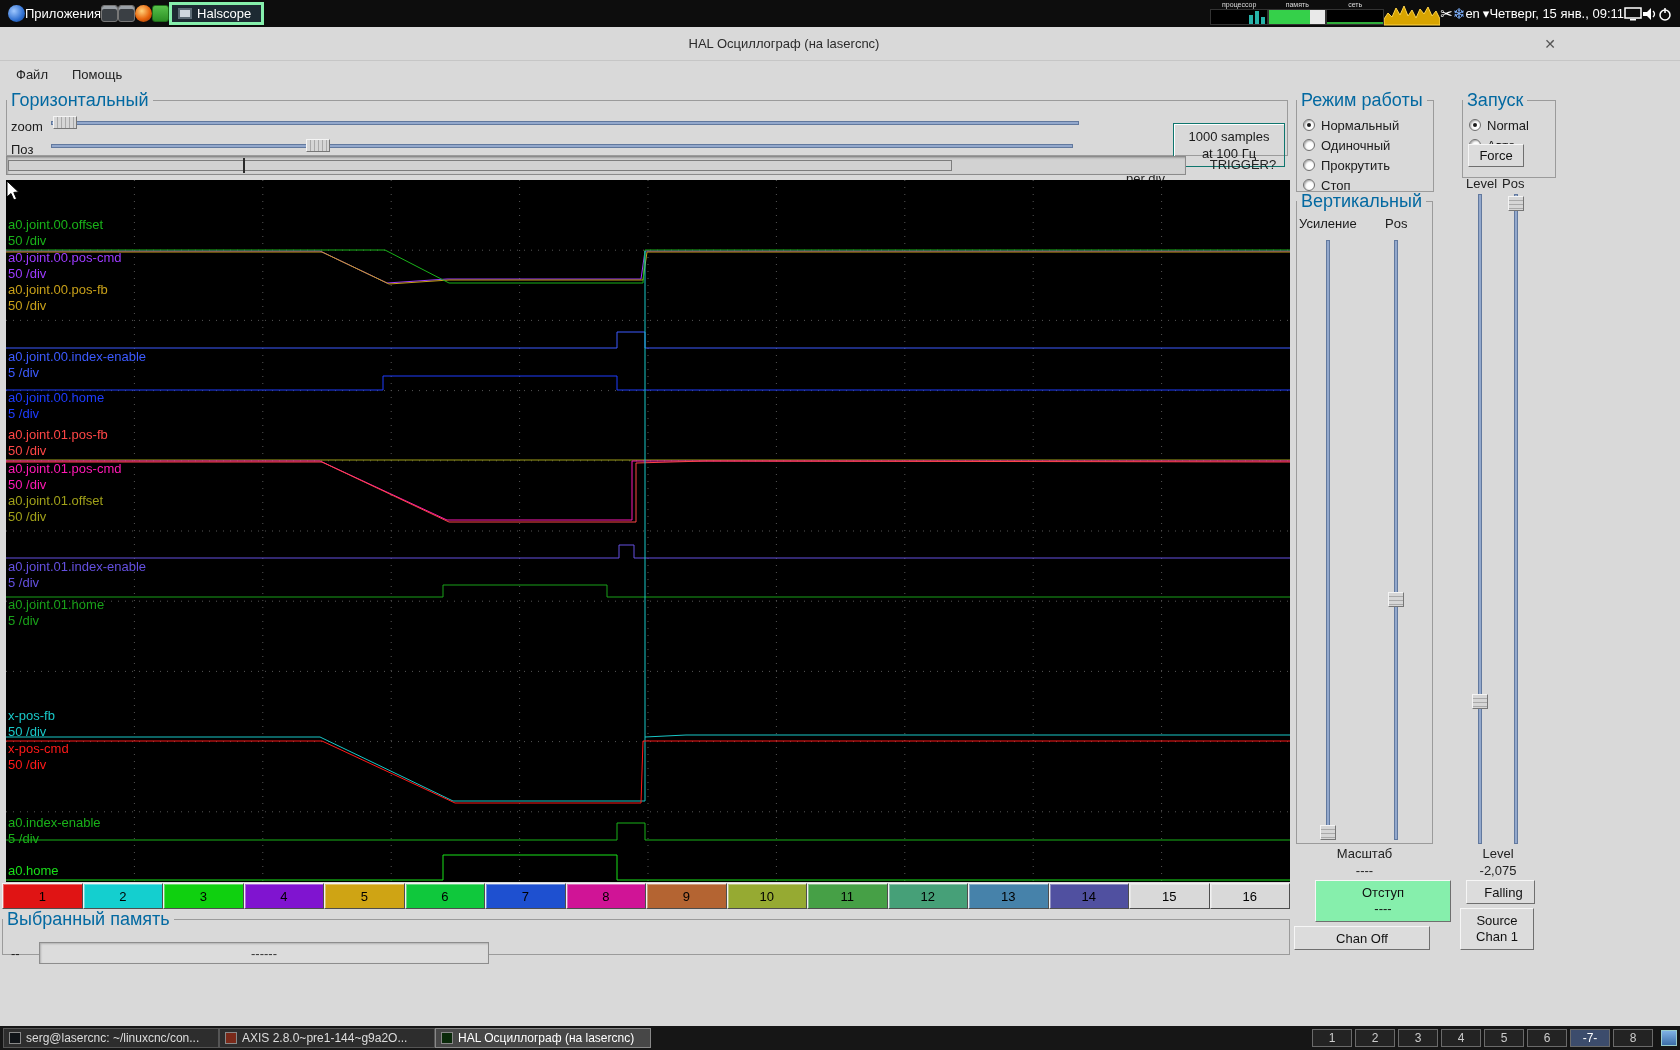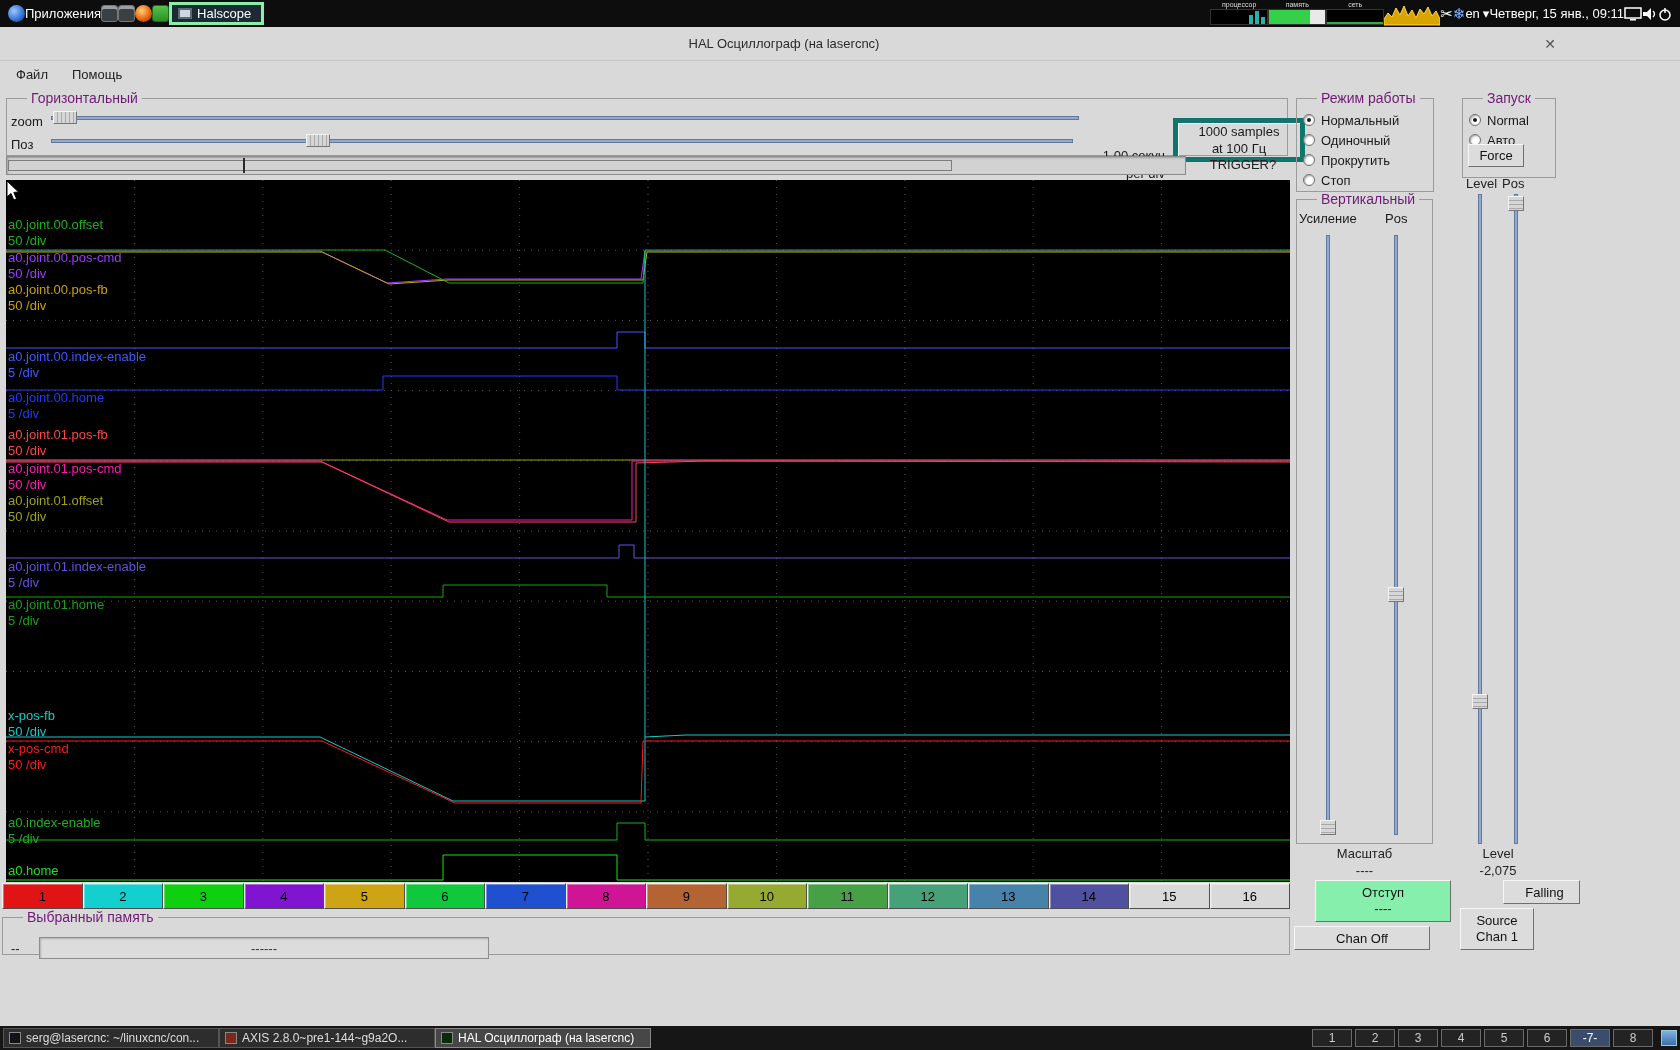--- a/index.html
+++ b/index.html
@@ -31,30 +31,30 @@
 
   
   #window{position:absolute;top:27px;left:0;width:1680px;height:999px;background:#d9d9d9;}
   #titlebar{position:absolute;top:0;left:0;width:100%;height:34px;border-bottom:1px solid #c6c6c6;}
   #window-title{position:absolute;left:784px;top:9px;transform:translateX(-50%);color:#2b2b2b;}
   #close-btn{position:absolute;left:1540px;top:7px;width:20px;height:20px;text-align:center;line-height:20px;color:#555;font-size:14px;}
   #menubar{position:absolute;top:34px;left:0;height:27px;display:flex;align-items:center;padding-left:4px;}
   .menu-item{padding:4px 12px;color:#222;}
 
   fieldset{position:absolute;border:1px solid #9b9b9b;}
-  legend{padding:0 4px;margin-left:20px;color:#701a75;font-size:14px;}
+  legend{padding:0 4px;margin-left:0;color:#0369a1;font-size:18px;}
 
   
   #horiz-group{left:6px;top:63px;width:1282px;height:66px;}
   .inline-label{position:absolute;}
   .hslider{position:absolute;height:14px;}
   .hslider .trough{position:absolute;left:0;right:0;top:6px;height:4px;background:#93a8cc;border:1px solid #62799e;}
   .hslider .handle{position:absolute;top:1px;width:24px;height:13px;background:#d6d6d6;border:1px solid #767676;border-top-color:#f4f4f4;border-left-color:#f4f4f4;background-image:repeating-linear-gradient(90deg,transparent 0 3px,#a9a9a9 3px 4px);}
   #perdiv-block{position:absolute;left:1012px;top:14px;width:146px;text-align:right;line-height:18px;margin-top:27px;}
-  #samples-box{position:absolute;left:1166px;top:12px;width:132px;height:44px;border:5px solid #0f766e;box-shadow:inset 1px 1px 0 #fff;display:flex;flex-direction:column;align-items:center;justify-content:center;line-height:17px;}
+  #samples-box{position:absolute;left:1166px;top:12px;width:112px;height:44px;border:1px solid #0f766e;box-shadow:inset 1px 1px 0 #fff;display:flex;flex-direction:column;align-items:center;justify-content:center;line-height:17px;}
 
   
   #trigger-bar{position:absolute;left:6px;top:129px;width:1180px;height:19px;border:1px solid #8b8b8b;background:#d2d2d2;box-shadow:inset 1px 1px 2px rgba(0,0,0,.25);}
   #trigger-inner{position:absolute;left:1px;top:3px;width:944px;height:11px;border:1px solid #7d7d7d;}
   #trigger-marker{position:absolute;left:236px;top:1px;width:2px;height:15px;background:#2a2a2a;}
   #trigger-q{position:absolute;left:1206px;top:130px;width:74px;height:18px;text-align:center;color:#222;}
 
   
   #scope{position:absolute;left:6px;top:153px;width:1284px;height:702px;background:#000;}
   #scope svg{position:absolute;left:0;top:0;}
@@ -88,21 +88,21 @@
   #scale-label{left:1296px;top:819px;width:137px;text-align:center;}
   #scale-value{left:1296px;top:836px;width:137px;text-align:center;}
   #offset-btn{left:1294px;top:853px;width:136px;height:42px;background:#86efac;margin-left:21px;}
   #chanoff-btn{left:1294px;top:899px;width:136px;height:24px;}
   #level-header{left:1466px;top:149px;}
   #pos-header{left:1502px;top:149px;}
   #level-slider{left:1471px;top:167px;height:650px;}
   #trigpos-slider{left:1507px;top:167px;height:650px;}
   #level-label2{left:1462px;top:819px;width:72px;text-align:center;}
   #level-value{left:1462px;top:836px;width:72px;text-align:center;}
-  #falling-btn{left:1503px;top:853px;width:77px;height:24px;padding-left:6px;}
+  #falling-btn{left:1466px;top:853px;width:69px;height:24px;padding-left:6px;}
   #source-btn{left:1460px;top:881px;width:74px;height:42px;}
 
   
   #taskbar{position:absolute;left:0;top:1026px;width:1680px;height:24px;background:#161616;display:flex;align-items:center;gap:4px;padding:0 3px;}
   .task{width:216px;height:20px;background:#2d2d2d;border:1px solid #555;color:#ddd;font-size:12px;display:flex;align-items:center;gap:5px;padding:0 5px;overflow:hidden;white-space:nowrap;}
   .task.active{background:#474747;border-color:#888;color:#fff;}
   .task-ico{width:12px;height:12px;flex:0 0 auto;}
   .pager{margin-left:auto;display:flex;gap:3px;align-items:center;}
   .ws{width:40px;height:18px;background:#232323;border:1px solid #6a6a6a;color:#ccc;font-size:12px;display:flex;align-items:center;justify-content:center;}
   .ws.current{background:#3c4c6c;color:#fff;}

